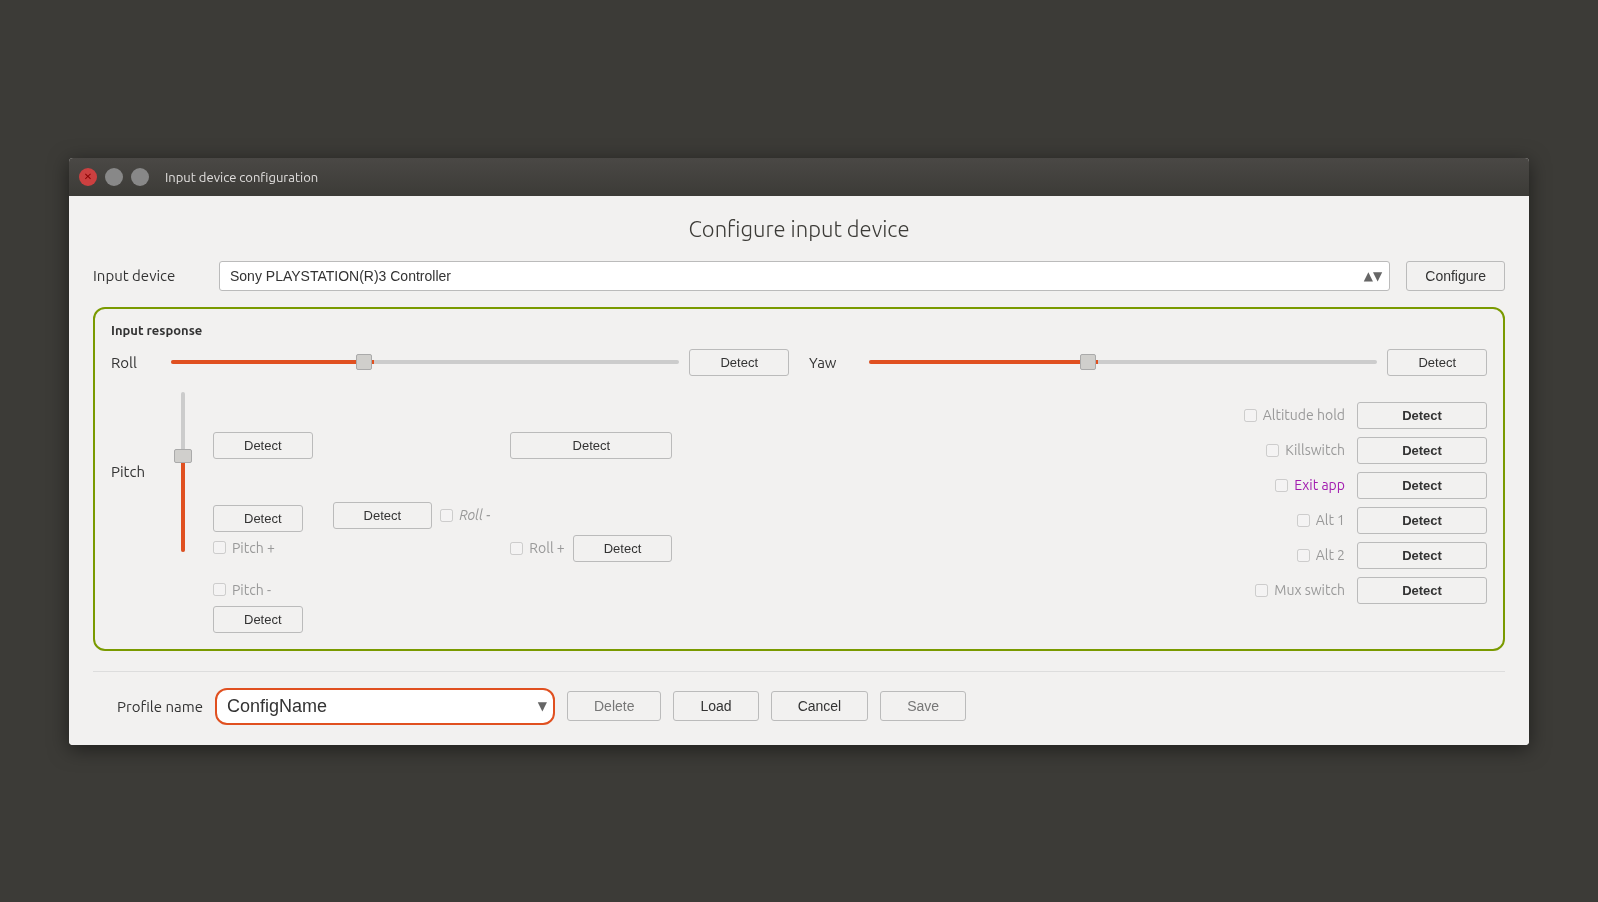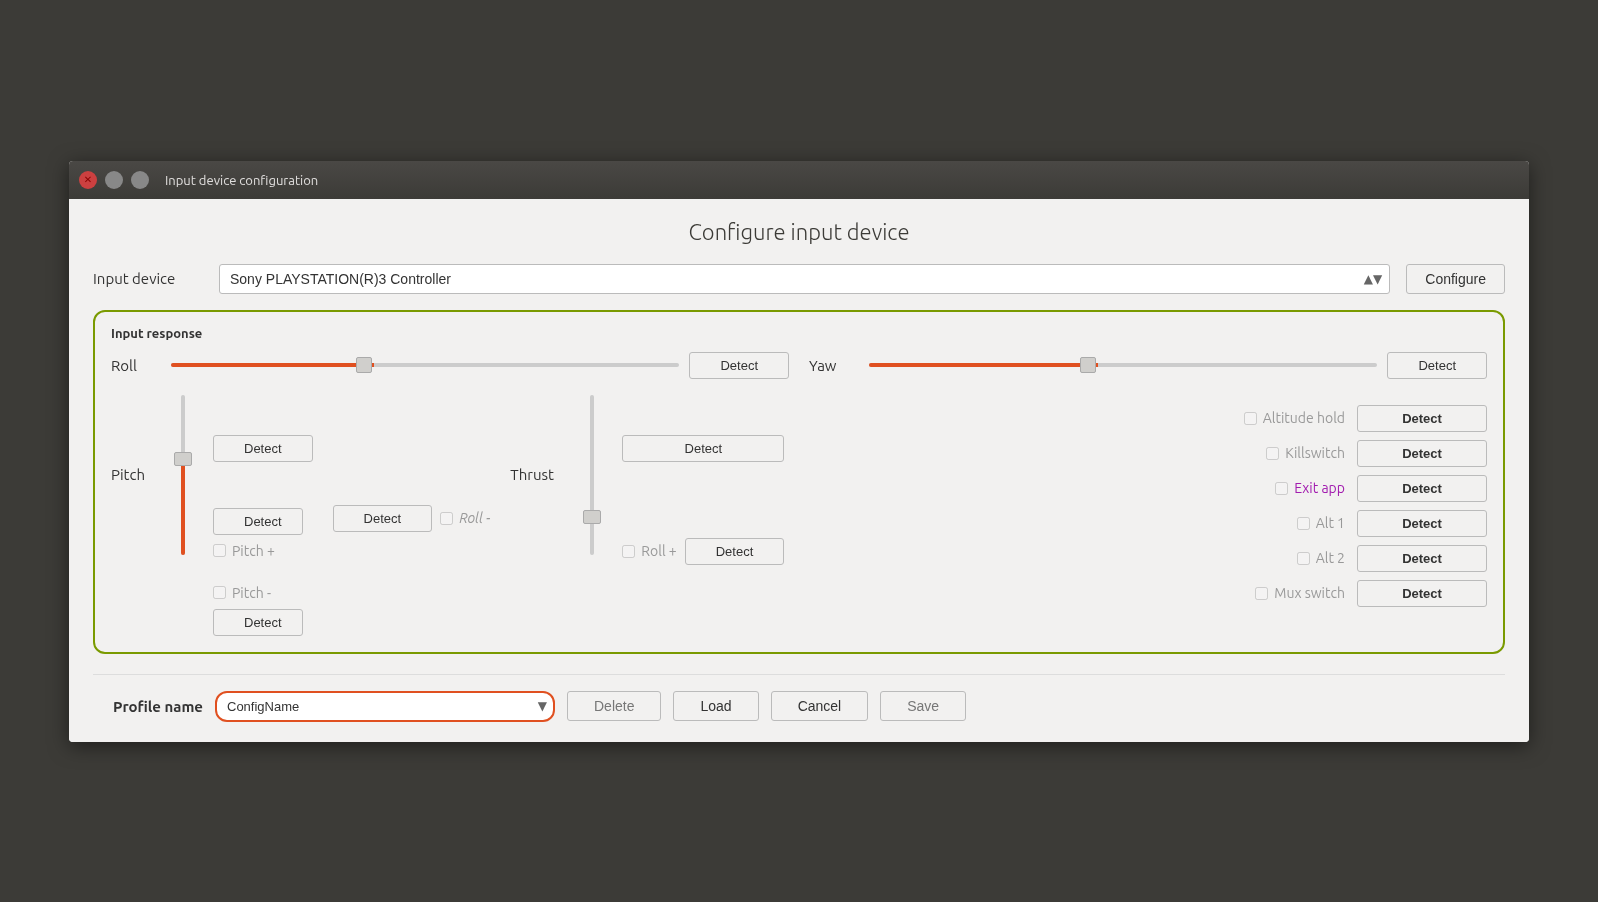--- a/index.html
+++ b/index.html
@@ -146,34 +146,33 @@
       border-top: 1px solid #ddd;
       padding-top: 16px;
       margin-top: 8px;
     }
 
     .profile-label {
       font-size: 15px;
       color: #333;
       min-width: 110px;
       text-align: right;
-      font-weight: bold;
     }
 
     .profile-input-wrap {
       position: relative;
       flex: 0 0 340px;
     }
 
     .profile-input {
       width: 100%;
       padding: 6px 30px 6px 10px;
       border: 2px solid #e05020;
       background: white;
-      font-size: 13px;
+      font-size: 18px;
       border-radius: 12px;
       color: #333;
     }
 
     .profile-dropdown-arrow {
       position: absolute;
       right: 8px;
       top: 50%;
       transform: translateY(-50%);
       color: #666;
@@ -292,32 +291,20 @@
         <div style="display:flex; flex-direction:column; gap:8px; padding-top: 110px;">
           <div style="display:flex; align-items:center; gap:8px;">
             <button class="detect-btn">Detect</button>
             <div style="display:flex; align-items:center; gap:6px;">
               <input type="checkbox" disabled="" style="accent-color: rgb(122, 154, 0);">
               <span style="color:#999; font-size:14px;font-style:italic;">Roll -</span>
             </div>
           </div>
         </div>
 
-        <div style="display:flex; flex-direction:column; align-items:flex-start; gap:4px;">
-          <div style="display:flex; align-items:center; gap:12px;">
-            <span style="min-width:60px; font-size:15px; color:#333;">Thrust</span>
-
-            <div style="position:relative; width:20px; height:160px; display:flex; justify-content:center;">
-              <div style="width:4px; height:100%; background:#ccc; border-radius:2px; position:relative;">
-                <div style="position:absolute; bottom:0; width:100%; height:0%; background:#e05020; border-radius:2px;"></div>
-                <div style="position:absolute; top:72%; left:50%; transform:translateX(-50%); width:18px; height:14px; background:#d0cfcc; border:1px solid #aaa; border-radius:2px;"></div>
-              </div>
-            </div>
-          </div>
-        </div>
 
         <div style="display:flex; flex-direction:column; gap:8px; padding-top:40px;">
           <button class="detect-btn">Detect</button>
           <div style="height:60px;"></div>
           <div style="display:flex; align-items:center; gap:8px;">
             <div style="display:flex; align-items:center; gap:6px;">
               <input type="checkbox" disabled="" style="accent-color: rgb(122, 154, 0);">
               <span style="color:#999; font-size:14px;">Roll +</span>
             </div>
             <button class="detect-btn">Detect</button>

